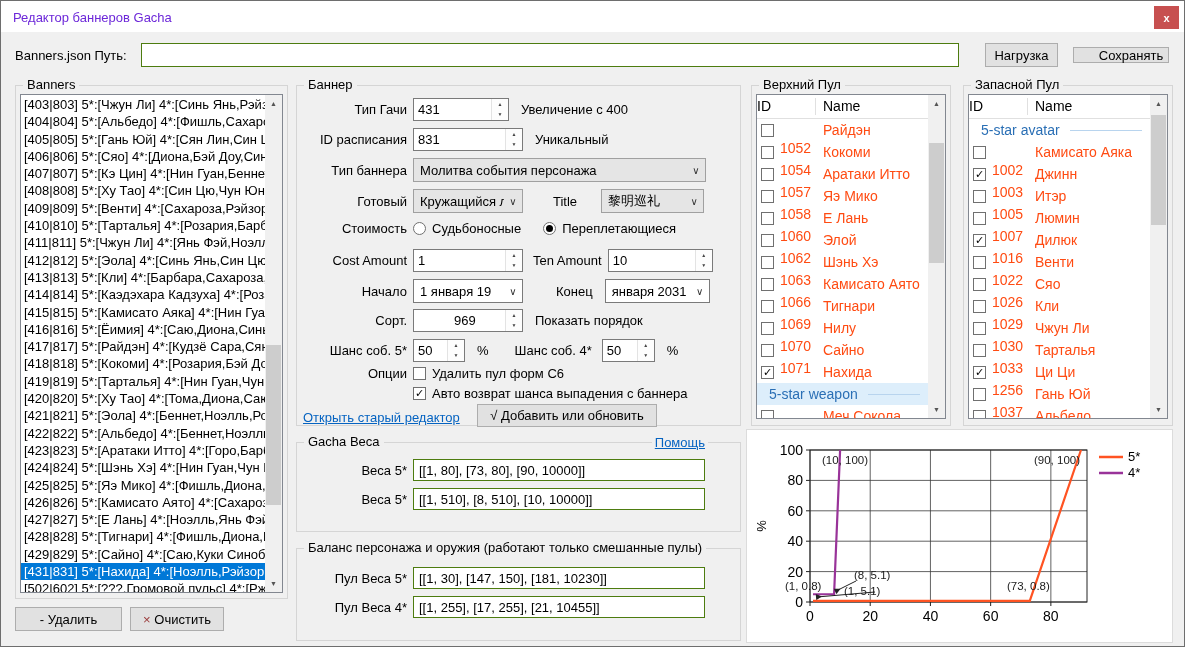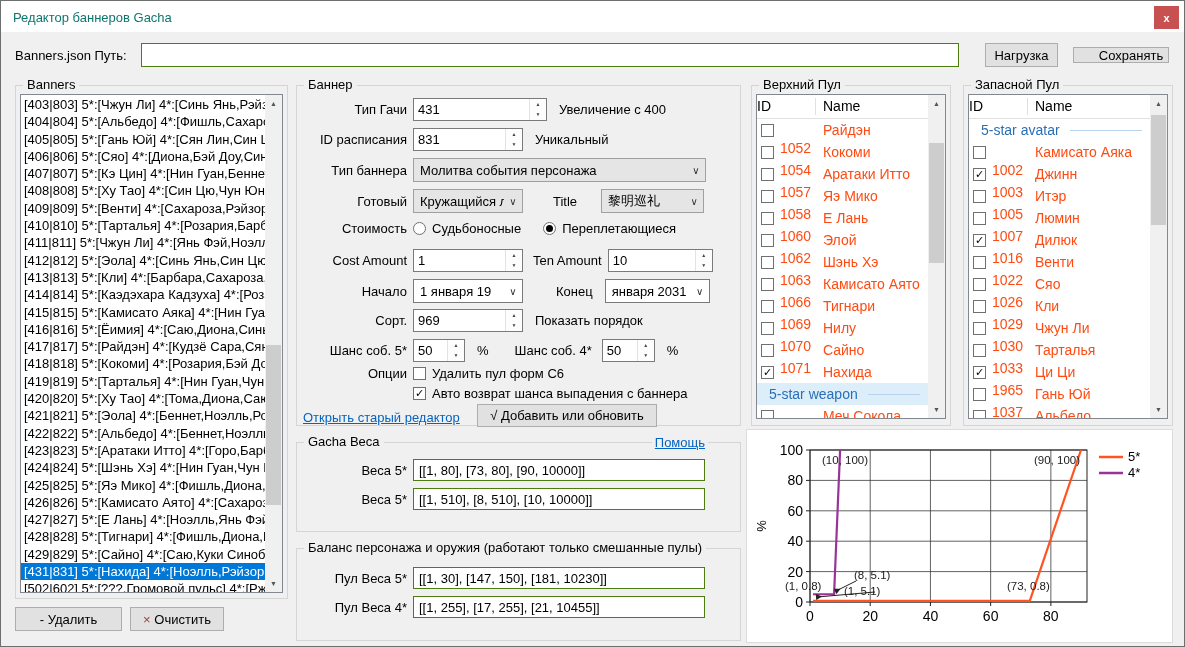--- a/index.html
+++ b/index.html
@@ -1,19 +1,19 @@
 <!DOCTYPE html>
 <html><head>
 <meta charset="utf-8">
 <style>
   html,body{margin:0;padding:0;background:#555;}
   .window{position:relative;width:1185px;height:647px;background:#f0f0f0;
     font-family:"Liberation Sans",sans-serif;border:1px solid #6e6e6e;box-sizing:border-box;overflow:hidden;}
   .titlebar{position:absolute;left:0;top:0;right:0;height:31px;background:#ffffff;}
-  .titlebar .title{position:absolute;left:12px;top:9px;font-size:13px;color:#0f766e;}
+  .titlebar .title{position:absolute;left:12px;top:9px;font-size:13px;color:#6d28d9;}
   .close-btn{position:absolute;right:5px;top:5px;width:25px;height:23px;background:#c75050;
     color:#fff;font-size:11px;font-weight:bold;display:flex;align-items:center;justify-content:center;cursor:pointer;}
   .lbl{position:absolute;font-size:13px;color:#000;}
   .tbox{position:absolute;border:1px solid #4d7c0f;background:#fff;font-size:13px;padding:0 5px;
     box-sizing:border-box;font-family:inherit;outline:none;}
   .btn{position:absolute;background:#e1e1e1;border:1px solid #adadad;font-size:13px;color:#000;
     display:flex;align-items:center;justify-content:center;box-sizing:border-box;cursor:pointer;}
   .group{position:absolute;border:1px solid #d5d5d5;box-sizing:border-box;}
   .group-title{position:absolute;top:-9px;left:7px;background:#f0f0f0;padding:0 4px;font-size:13px;color:#000;white-space:nowrap;}
   .listbox{position:absolute;left:4px;top:8px;right:4px;bottom:5px;background:#fff;border:1px solid #828790;overflow:hidden;}
@@ -124,21 +124,21 @@
   </div>
   <div class="btn" style="left:129px;top:606px;width:94px;height:24px;">
     <span style="color:#9b3b3b;">×</span>&nbsp;<span>Очистить</span>
   </div>
 
   <div class="group" style="left:295px;top:84px;width:445px;height:341px;">
     <span class="group-title">Баннер</span>
 
     <div class="frow" style="left:0;top:12px;width:440px;">
       <span class="flabel">Тип Гачи</span>
-      <div class="spin" style="width:134px;">
+      <div class="spin" style="width:96px;">
         <span class="val">431</span>
         <span class="btns">
             <span>▲</span>
             <span>▼</span>
           </span>
       </div>
       <span class="hint">Увеличение с 400</span>
     </div>
 
     <div class="frow" style="left:0;top:42px;width:440px;">
@@ -209,21 +209,21 @@
       </div>
       <span class="lbl" style="position:static;margin-left:33px;">Конец</span>
       <div class="combo white" style="width:105px;margin-left:12px;">
         <span class="cval">января  2031</span>
         <span class="arrow">∨</span>
       </div>
     </div>
 
     <div class="frow" style="left:0;top:223px;width:440px;">
       <span class="flabel">Сорт.</span>
-      <div class="spin" style="width:110px;">
+      <div class="spin" style="width:110px;padding-left:36px;">
         <span class="val">969</span>
         <span class="btns">
             <span>▲</span>
             <span>▼</span>
           </span>
       </div>
       <span class="hint">Показать порядок</span>
     </div>
 
     <div class="frow" style="left:0;top:253px;width:440px;">
@@ -434,21 +434,21 @@
             <span class="pt-id">1030</span>
             <span class="pt-name">Чжун Ли</span>
           </div>
           <div class="pt-row">
             <span class="checkbox"></span>
             <span class="pt-id">1033</span>
             <span class="pt-name">Тарталья</span>
           </div>
           <div class="pt-row">
             <span class="checkbox">✓</span>
-            <span class="pt-id">1965</span>
+            <span class="pt-id">1256</span>
             <span class="pt-name">Ци Ци</span>
           </div>
           <div class="pt-row">
             <span class="checkbox"></span>
             <span class="pt-id">1037</span>
             <span class="pt-name">Гань Юй</span>
           </div>
           <div class="pt-row">
             <span class="checkbox"></span>
             <span class="pt-id">1038</span>

